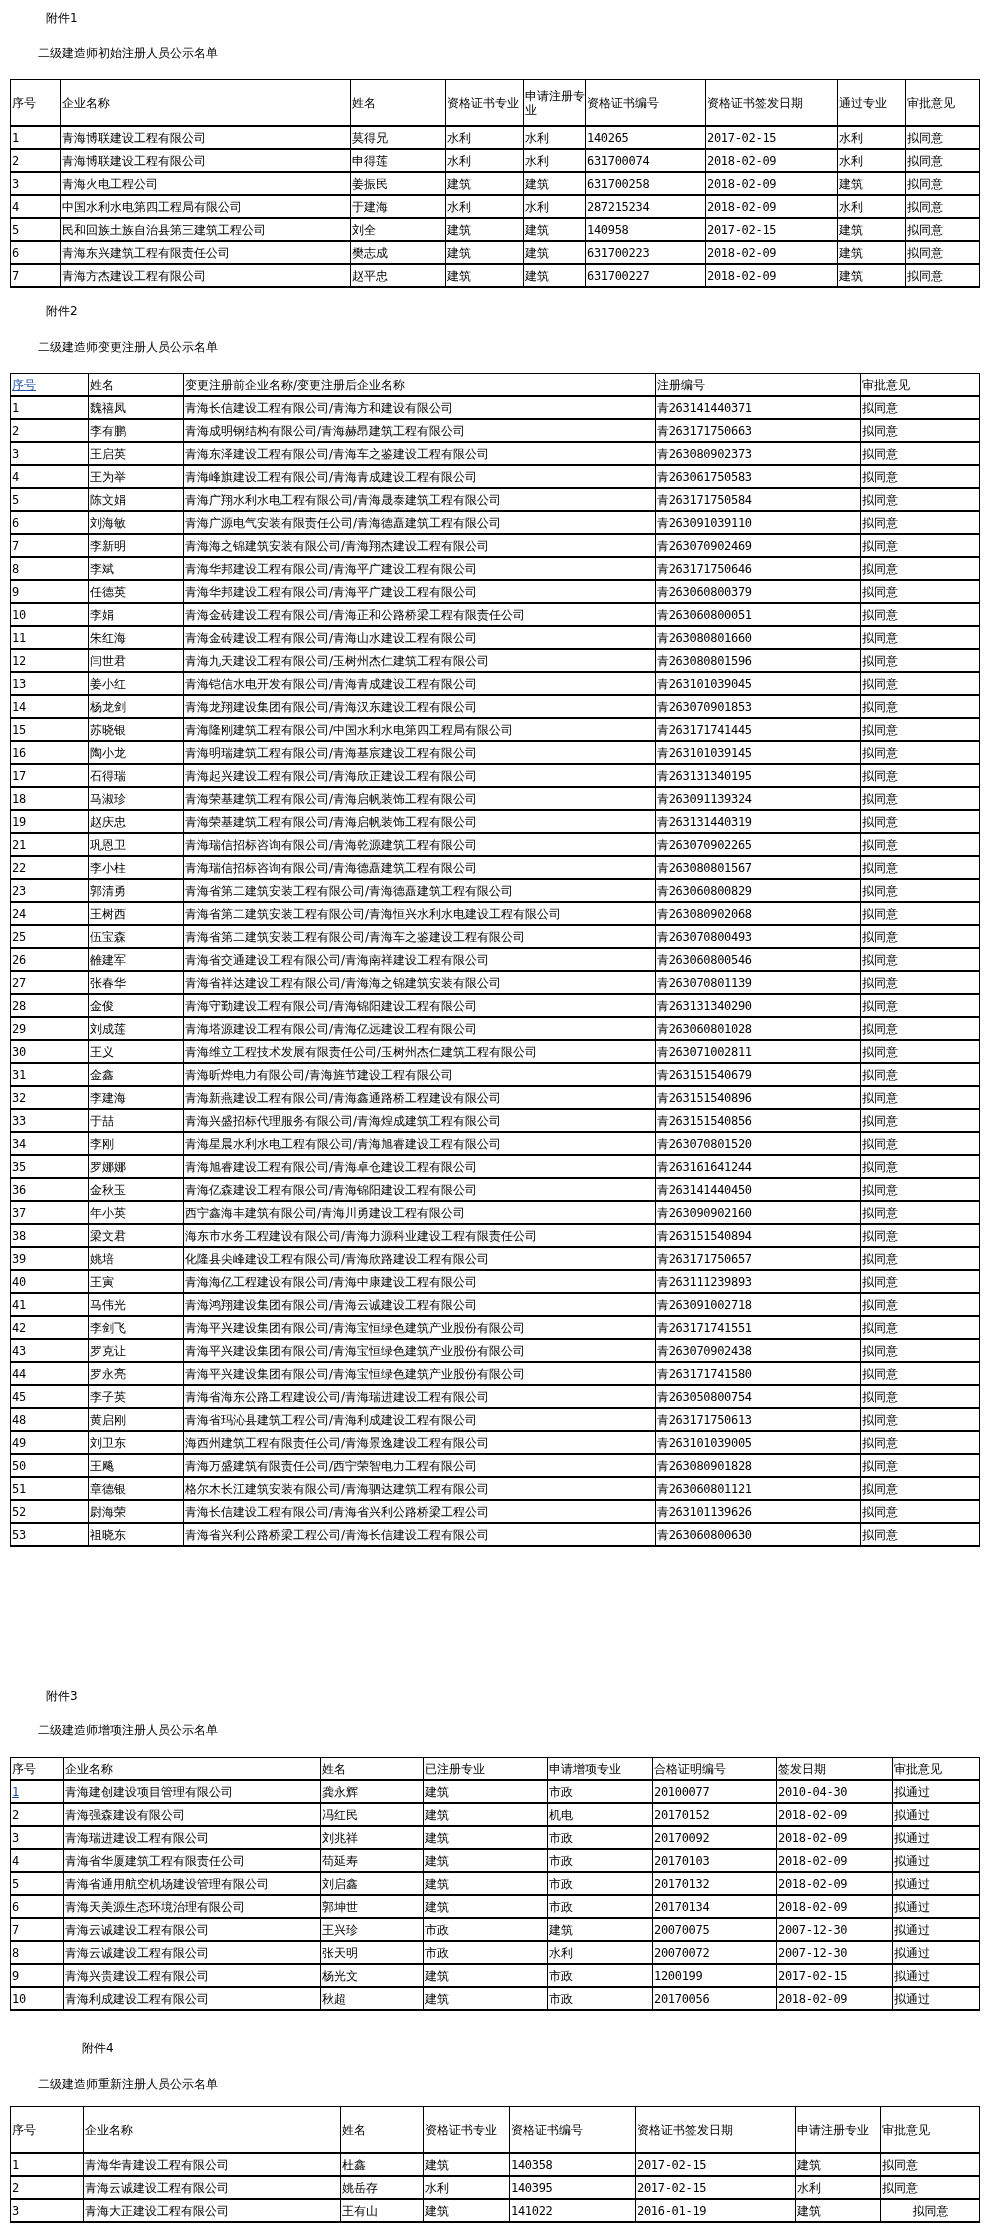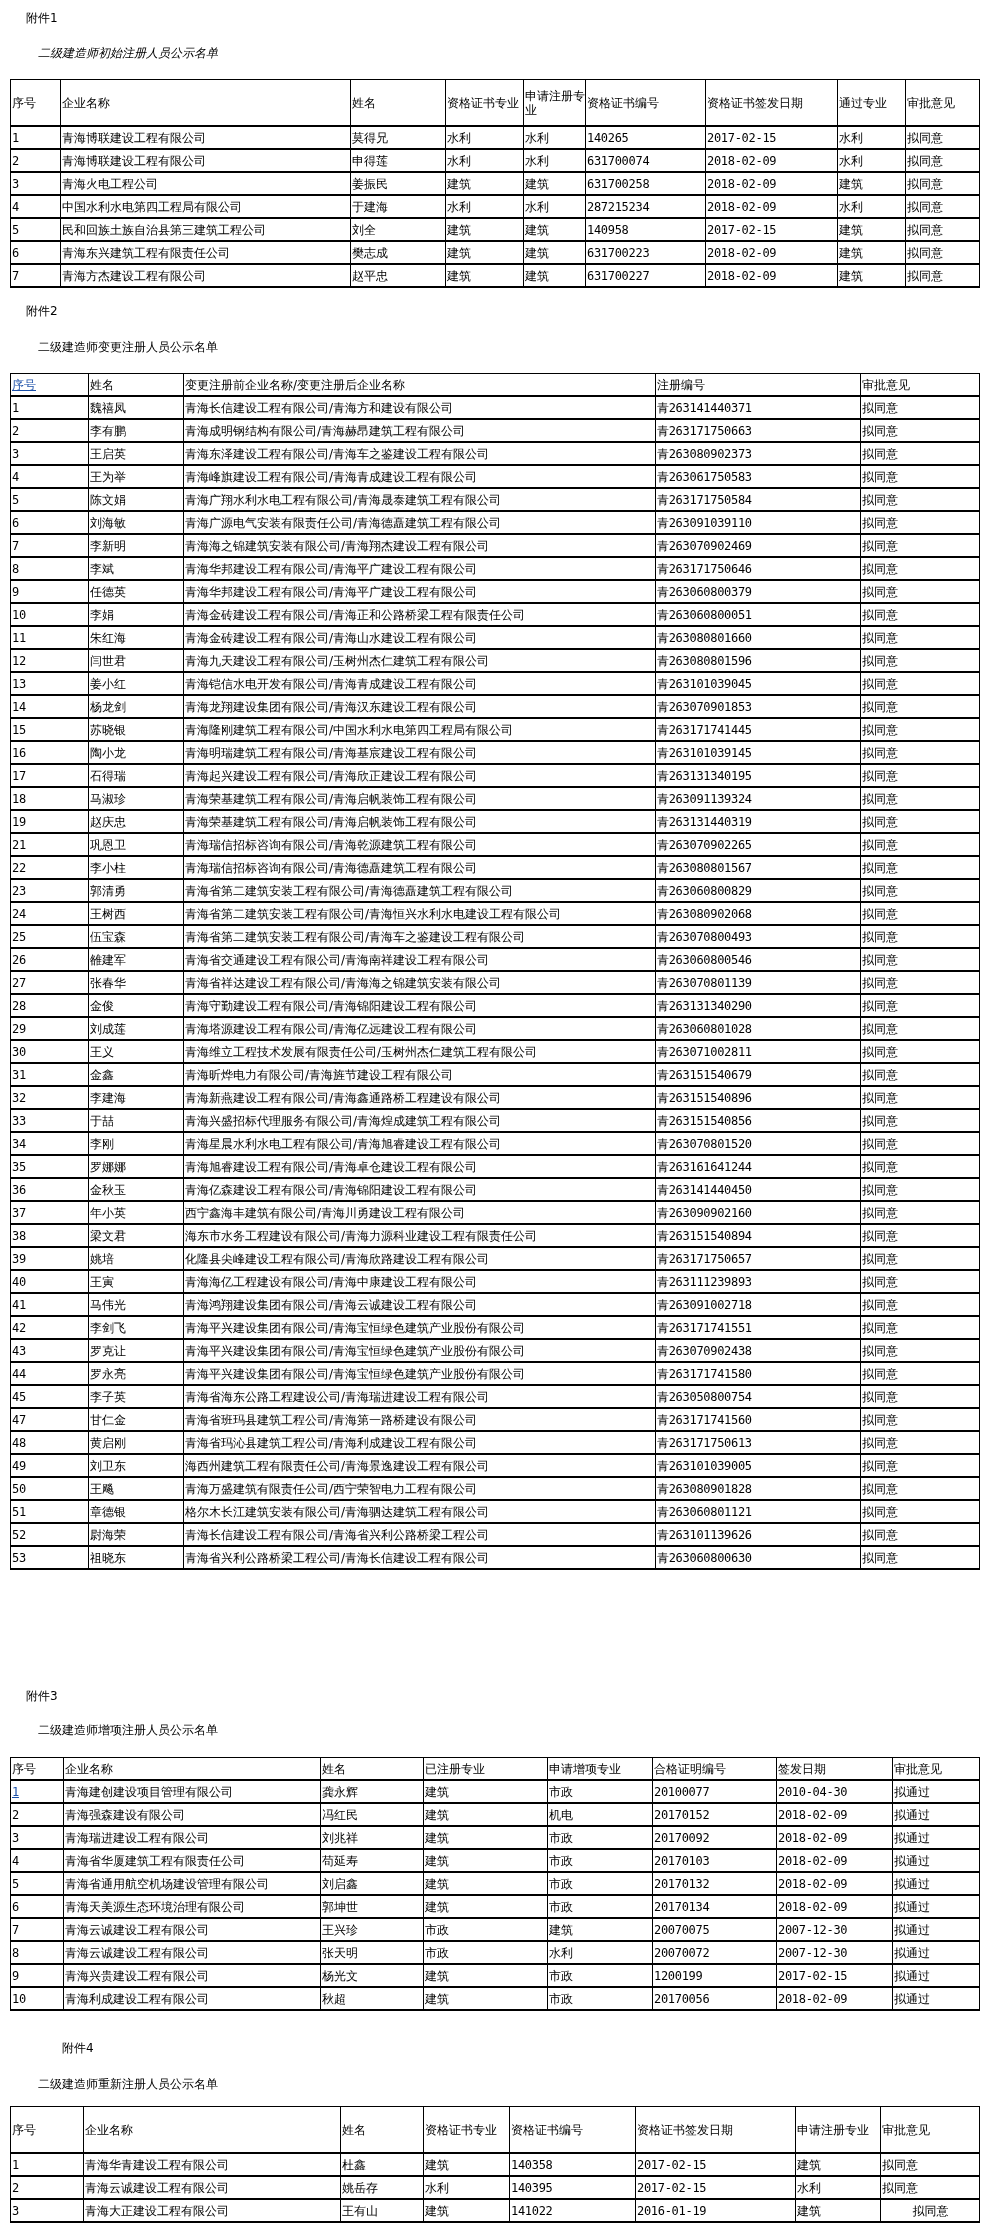--- a/index.html
+++ b/index.html
@@ -7,21 +7,21 @@
     width: 988px;
     height: 2226px;
     overflow: hidden;
     font-family: "DejaVu Sans", "Liberation Sans", sans-serif;
     color: #000;
     font-size: 12px;
     position: relative;
   }
   .attach-label {
     position: absolute;
-    left: 26px;
+    left: 46px;
     font-size: 12px;
     line-height: 16px;
   }
   .section-title {
     position: absolute;
     left: 38px;
     font-size: 12px;
     line-height: 16px;
   }
   table.reg {
@@ -49,21 +49,21 @@
   table.reg tr.hdr2 th { height: 21px; }
   table.reg tr.row td { height: 21px; }
   .num { font-family: "DejaVu Sans Mono", "Liberation Mono", monospace; font-size: 11px; letter-spacing: -0.3px; }
   .link { color: #1a4fa8; text-decoration: underline; }
   .center { text-align: center !important; }
 </style>
 </head>
 <body>
 
 <div class="attach-label" style="top:10px;">附件1</div>
-<div class="section-title" style="top:45px;font-style:italic;">二级建造师初始注册人员公示名单</div>
+<div class="section-title" style="top:45px;">二级建造师初始注册人员公示名单</div>
 
 <table class="reg" style="top:79px;">
   <colgroup>
     <col style="width:50px">
       <col style="width:290px">
       <col style="width:95px">
       <col style="width:78px">
       <col style="width:62px">
       <col style="width:120px">
       <col style="width:132px">
@@ -487,27 +487,20 @@
         <td>拟同意</td>
       </tr>
       <tr class="row">
         <td class="num">45</td>
         <td>李子英</td>
         <td>青海省海东公路工程建设公司/青海瑞进建设工程有限公司</td>
         <td class="num">青263050800754</td>
         <td>拟同意</td>
       </tr>
       <tr class="row">
-        <td class="num">47</td>
-        <td>甘仁金</td>
-        <td>青海省班玛县建筑工程公司/青海第一路桥建设有限公司</td>
-        <td class="num">青263171741560</td>
-        <td>拟同意</td>
-      </tr>
-      <tr class="row">
         <td class="num">48</td>
         <td>黄启刚</td>
         <td>青海省玛沁县建筑工程公司/青海利成建设工程有限公司</td>
         <td class="num">青263171750613</td>
         <td>拟同意</td>
       </tr>
       <tr class="row">
         <td class="num">49</td>
         <td>刘卫东</td>
         <td>海西州建筑工程有限责任公司/青海景逸建设工程有限公司</td>

